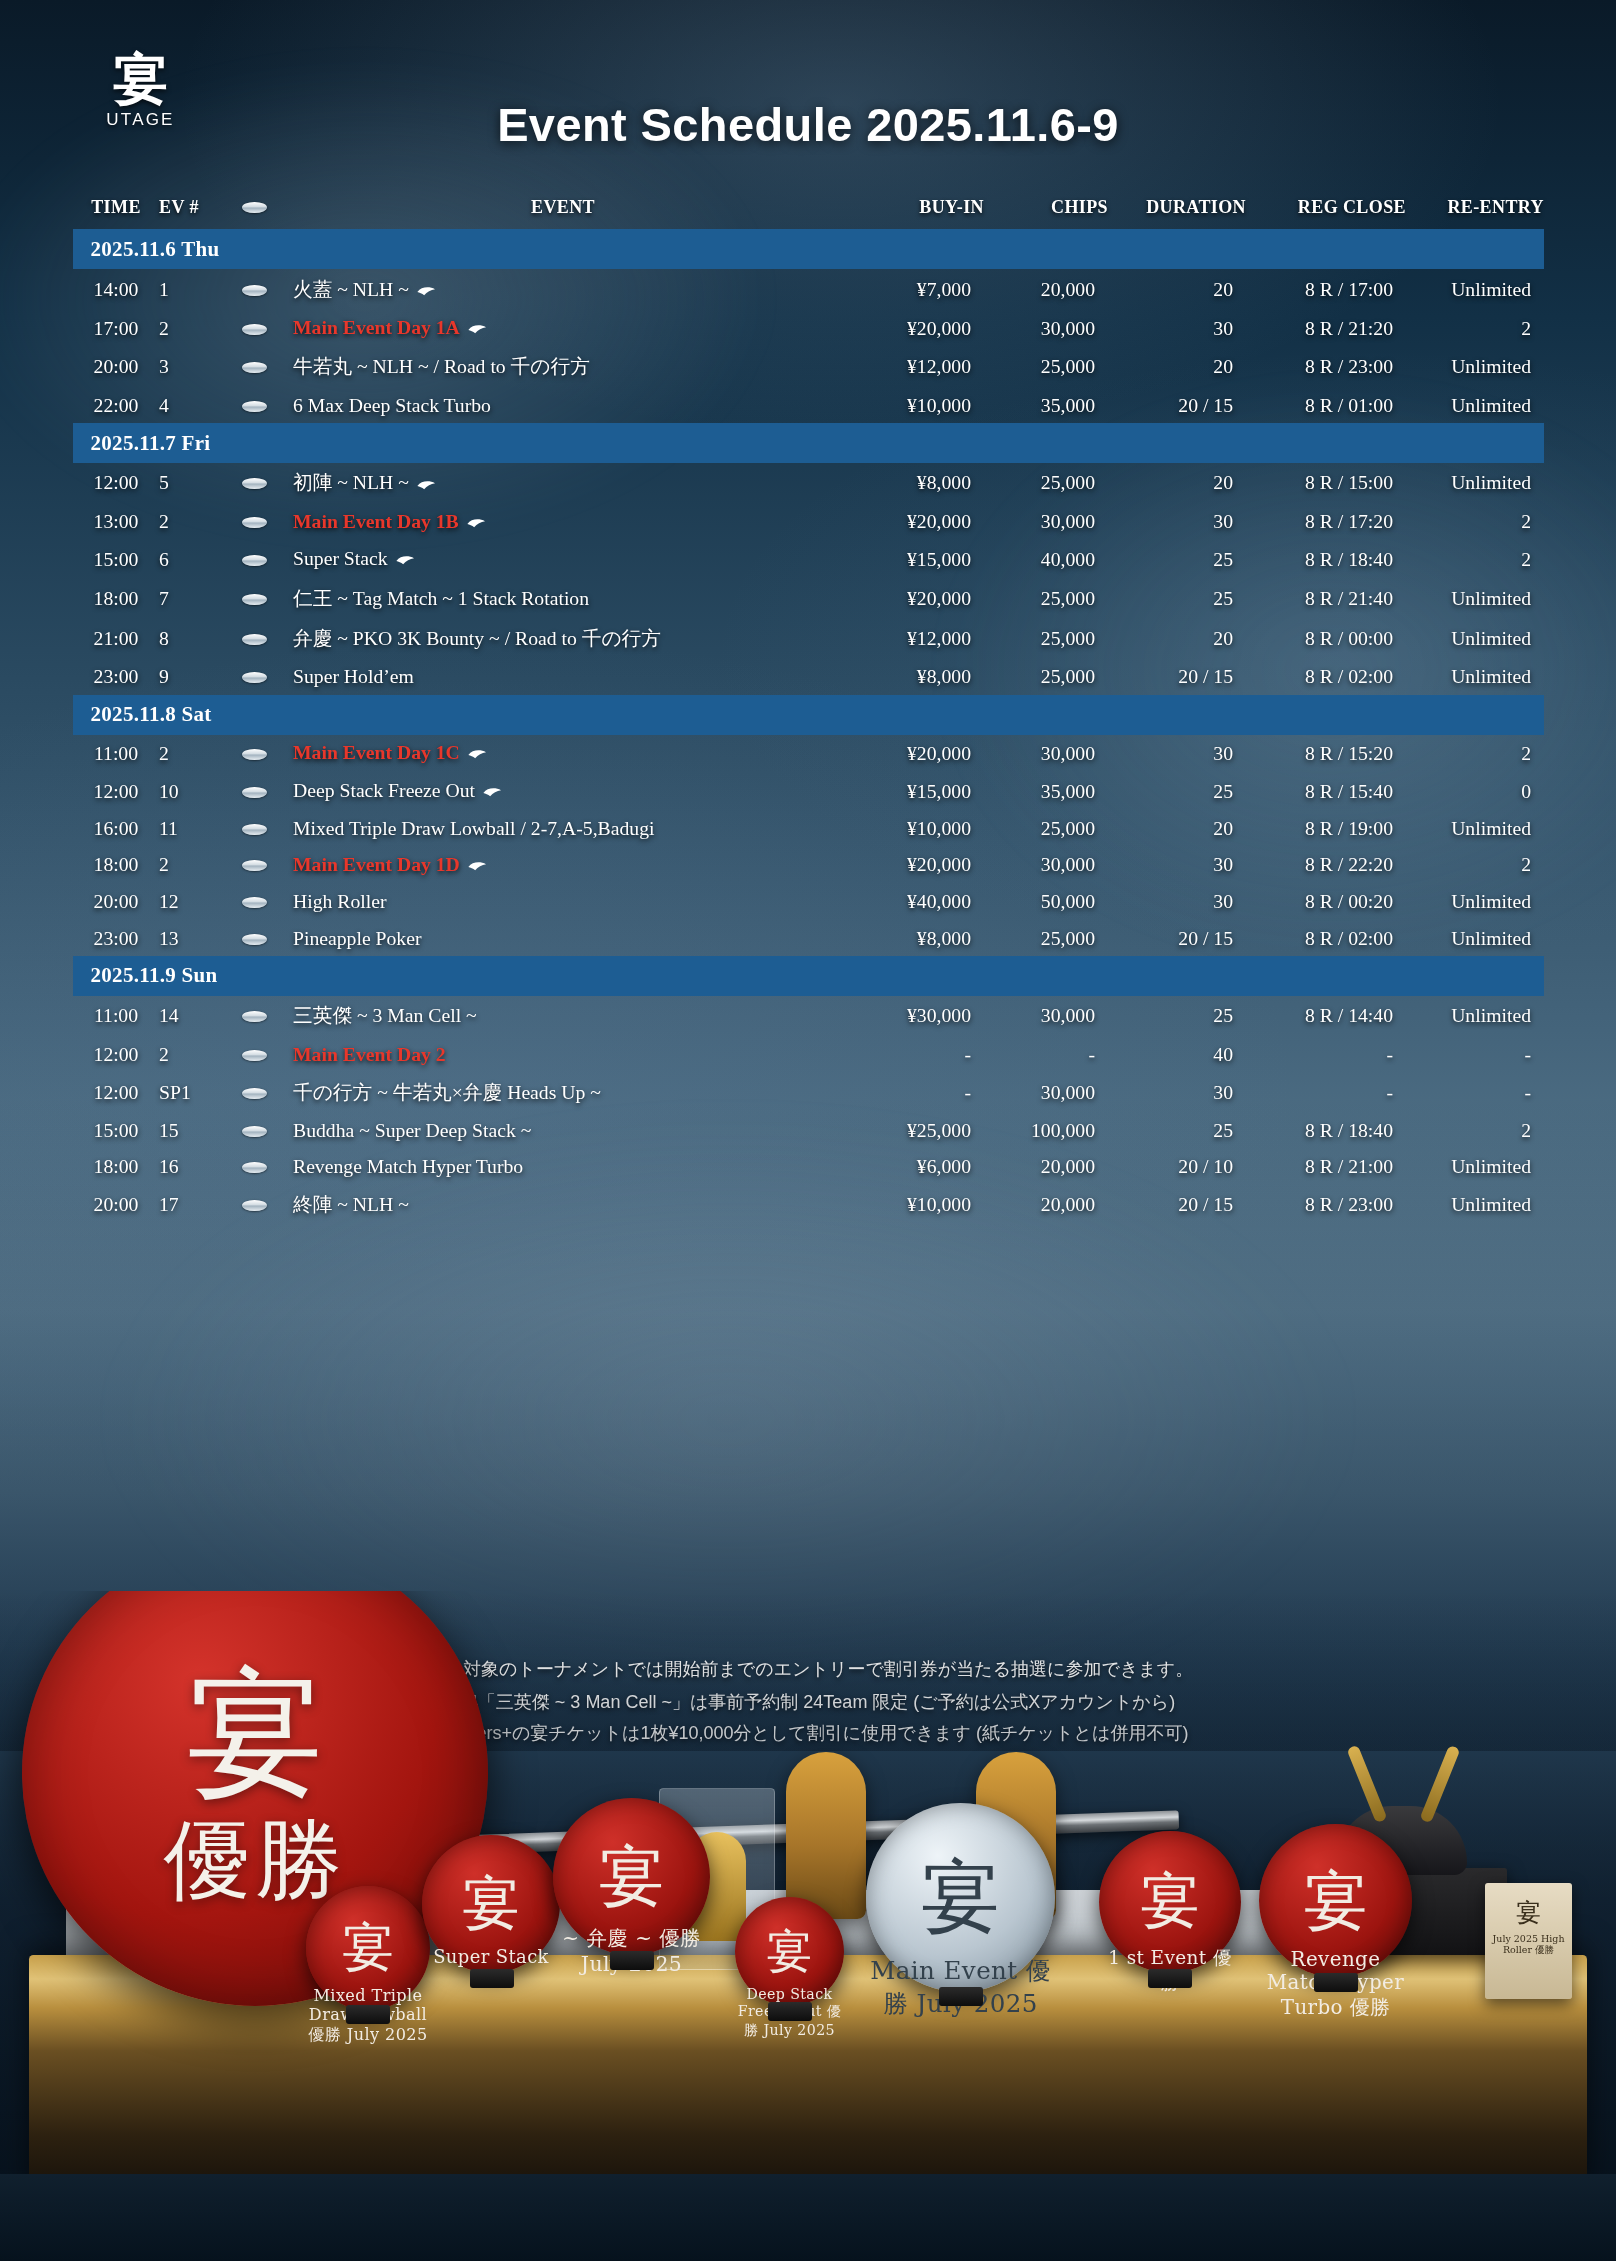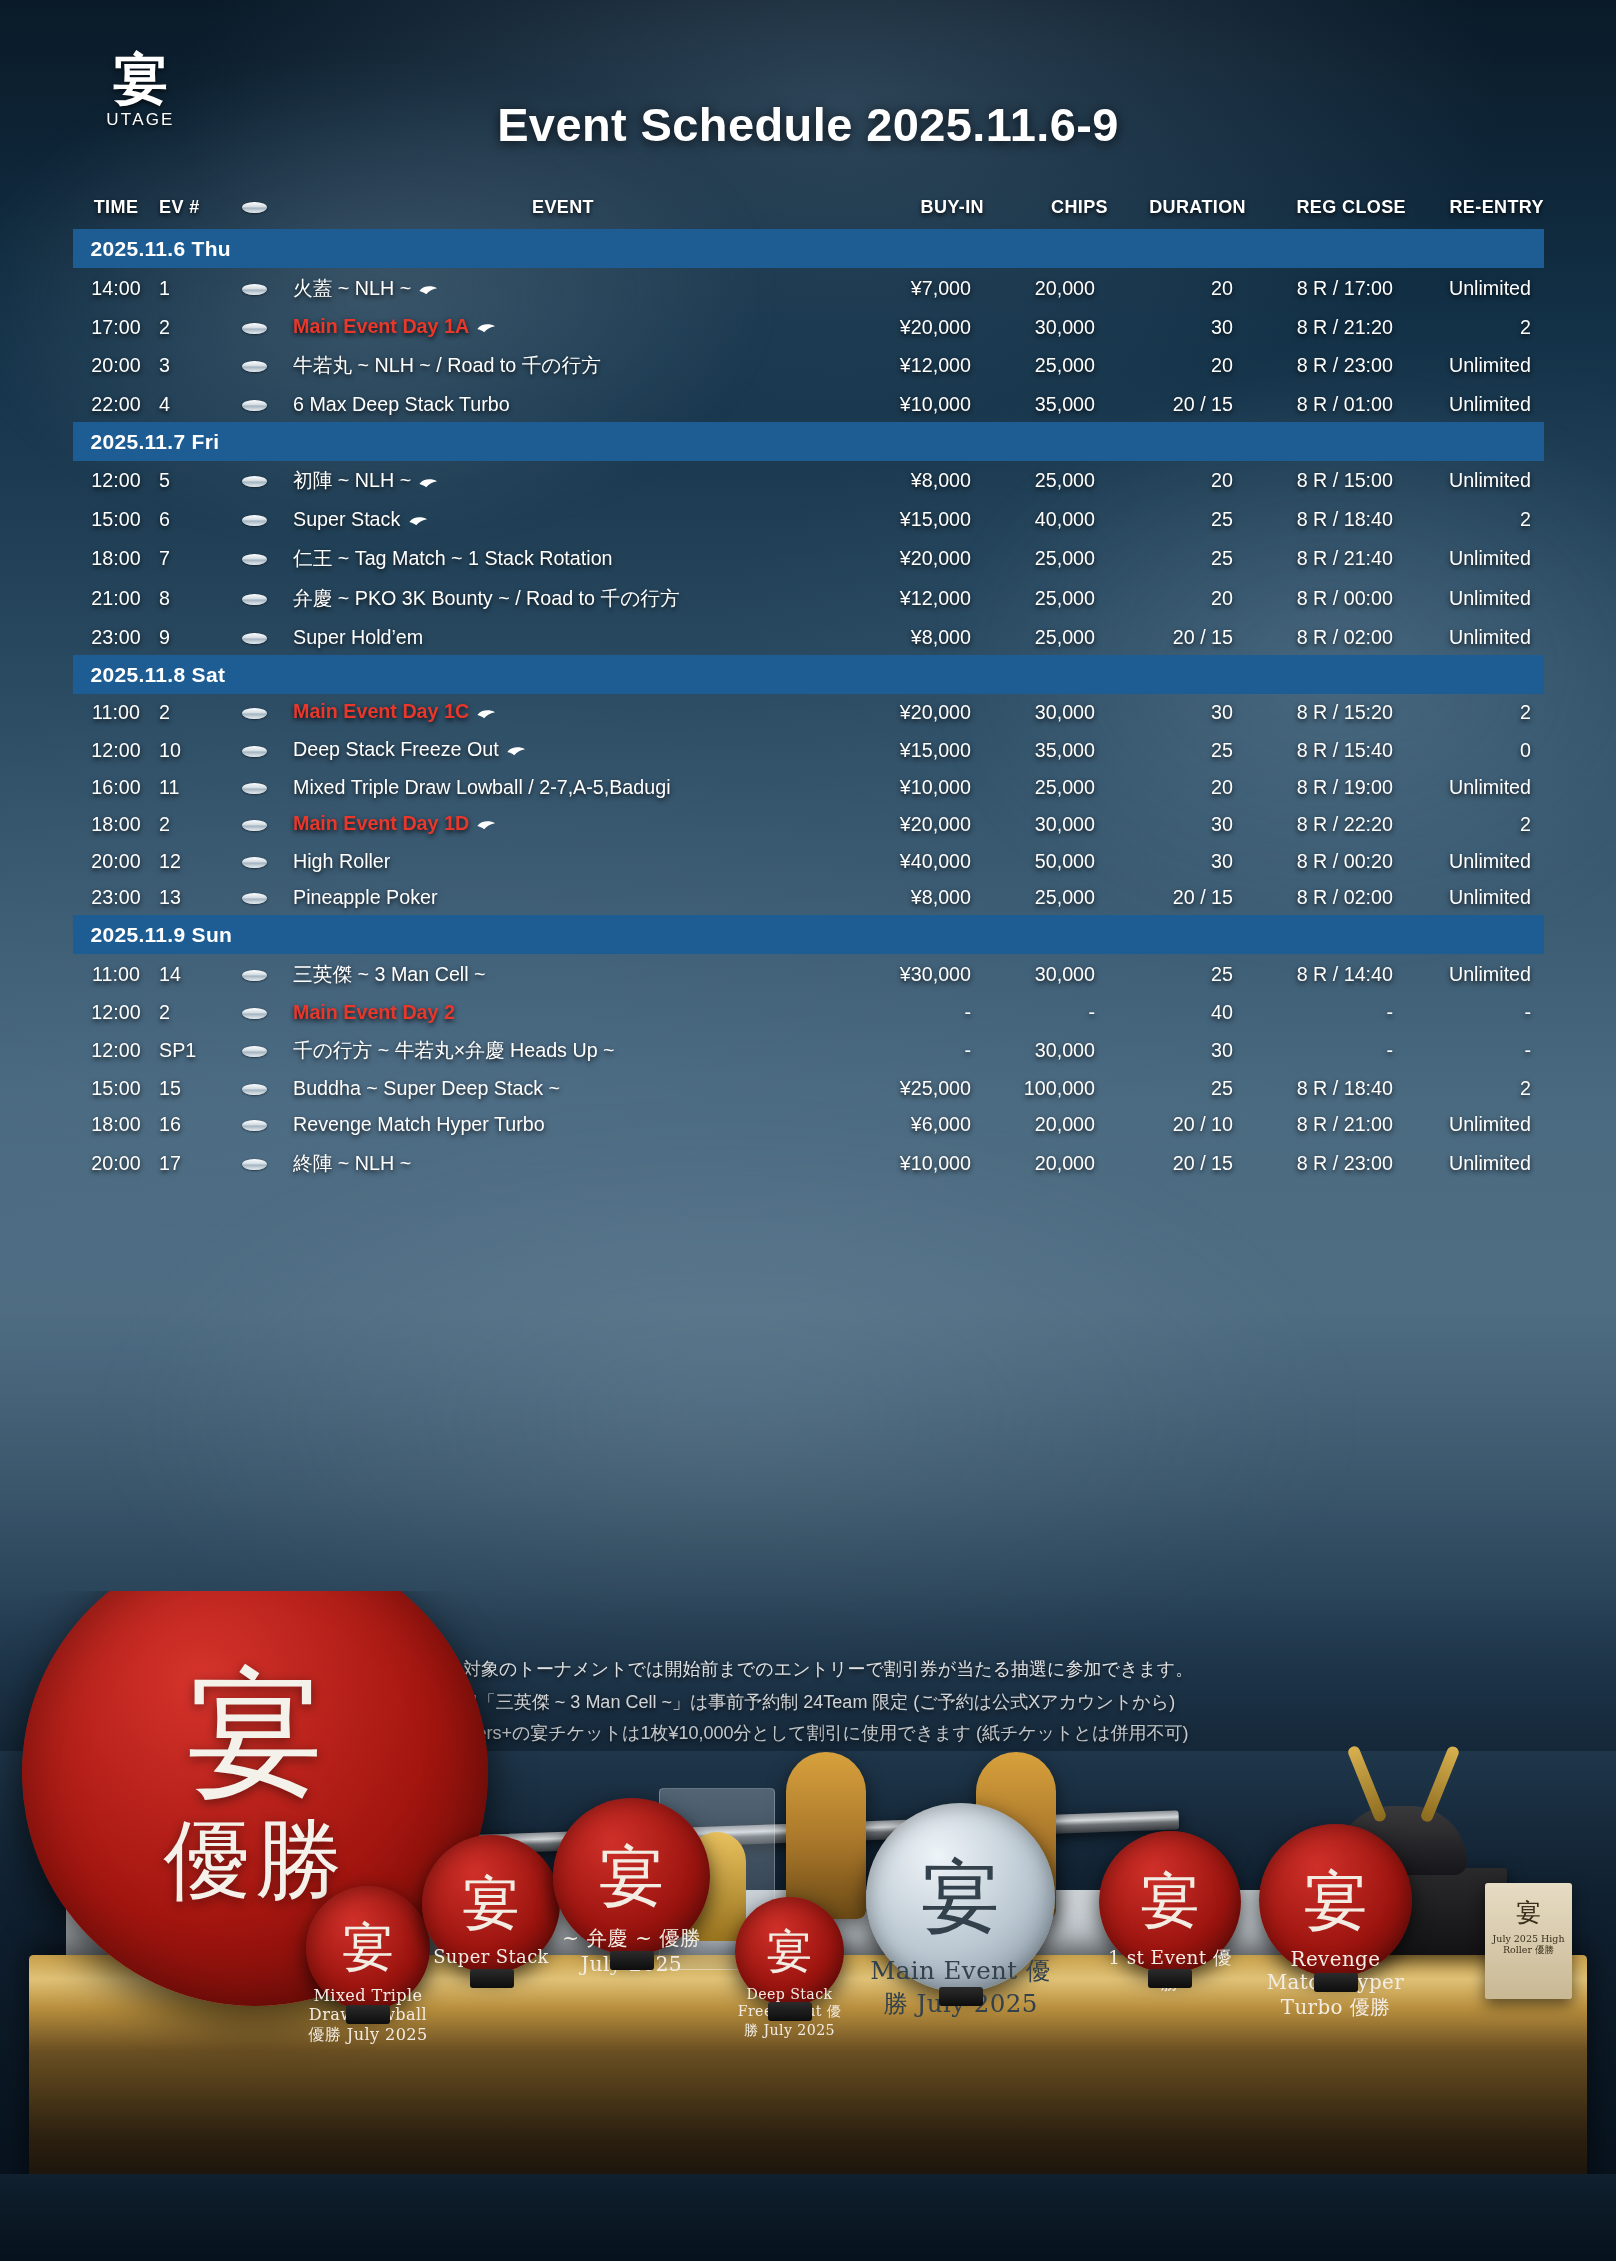--- a/index.html
+++ b/index.html
@@ -92,20 +92,21 @@
     position: absolute;
     left: 73px;
     top: 191px;
     width: 1471px;
   }
   table.sched {
     width: 100%;
     border-collapse: collapse;
     color: #ffffff;
     font-size: 19.7px;
+    font-family: Liberation Serif, serif;
   }
   table.sched th {
     font-size: 18px;
     font-weight: 700;
     letter-spacing: 0.4px;
     padding: 5.8px 0 11.6px 0;
     text-shadow: 0 1.5px 4.4px rgba(0,0,0,0.85);
     white-space: nowrap;
   }
   .col-time   { width: 86px; text-align: center; }
@@ -445,20 +446,33 @@
             <td class="col-ev">5</td>
             <td class="col-icon"><span class="chip-ico"></span></td>
             <td class="col-event"><span class="ev-name">初陣 ~ NLH ~</span><span class="ticket"><svg width="20.4" height="12.4" viewBox="0 0 30 18" aria-hidden="true">
                   <path d="M2 10 C8 2, 20 2, 28 6 C22 7, 16 10, 12 15 C9 12, 5 11, 2 10 Z" fill="#ffffff"></path>
                 </svg></span></td>
             <td class="col-buyin">¥8,000</td>
             <td class="col-chips">25,000</td>
             <td class="col-dur">20</td>
             <td class="col-reg">8 R / 15:00</td>
             <td class="col-re">Unlimited</td>
+          </tr>
+          <tr class="ev">
+            <td class="col-time">13:00</td>
+            <td class="col-ev">2</td>
+            <td class="col-icon"><span class="chip-ico"></span></td>
+            <td class="col-event"><span class="ev-name main">Main Event Day 1B</span><span class="ticket"><svg width="20.4" height="12.4" viewBox="0 0 30 18" aria-hidden="true">
+                  <path d="M2 10 C8 2, 20 2, 28 6 C22 7, 16 10, 12 15 C9 12, 5 11, 2 10 Z" fill="#ffffff"></path>
+                </svg></span></td>
+            <td class="col-buyin">¥20,000</td>
+            <td class="col-chips">30,000</td>
+            <td class="col-dur">30</td>
+            <td class="col-reg">8 R / 17:20</td>
+            <td class="col-re">2</td>
           </tr>
           <tr class="ev">
             <td class="col-time">15:00</td>
             <td class="col-ev">6</td>
             <td class="col-icon"><span class="chip-ico"></span></td>
             <td class="col-event"><span class="ev-name">Super Stack</span><span class="ticket"><svg width="20.4" height="12.4" viewBox="0 0 30 18" aria-hidden="true">
                   <path d="M2 10 C8 2, 20 2, 28 6 C22 7, 16 10, 12 15 C9 12, 5 11, 2 10 Z" fill="#ffffff"></path>
                 </svg></span></td>
             <td class="col-buyin">¥15,000</td>
             <td class="col-chips">40,000</td>

